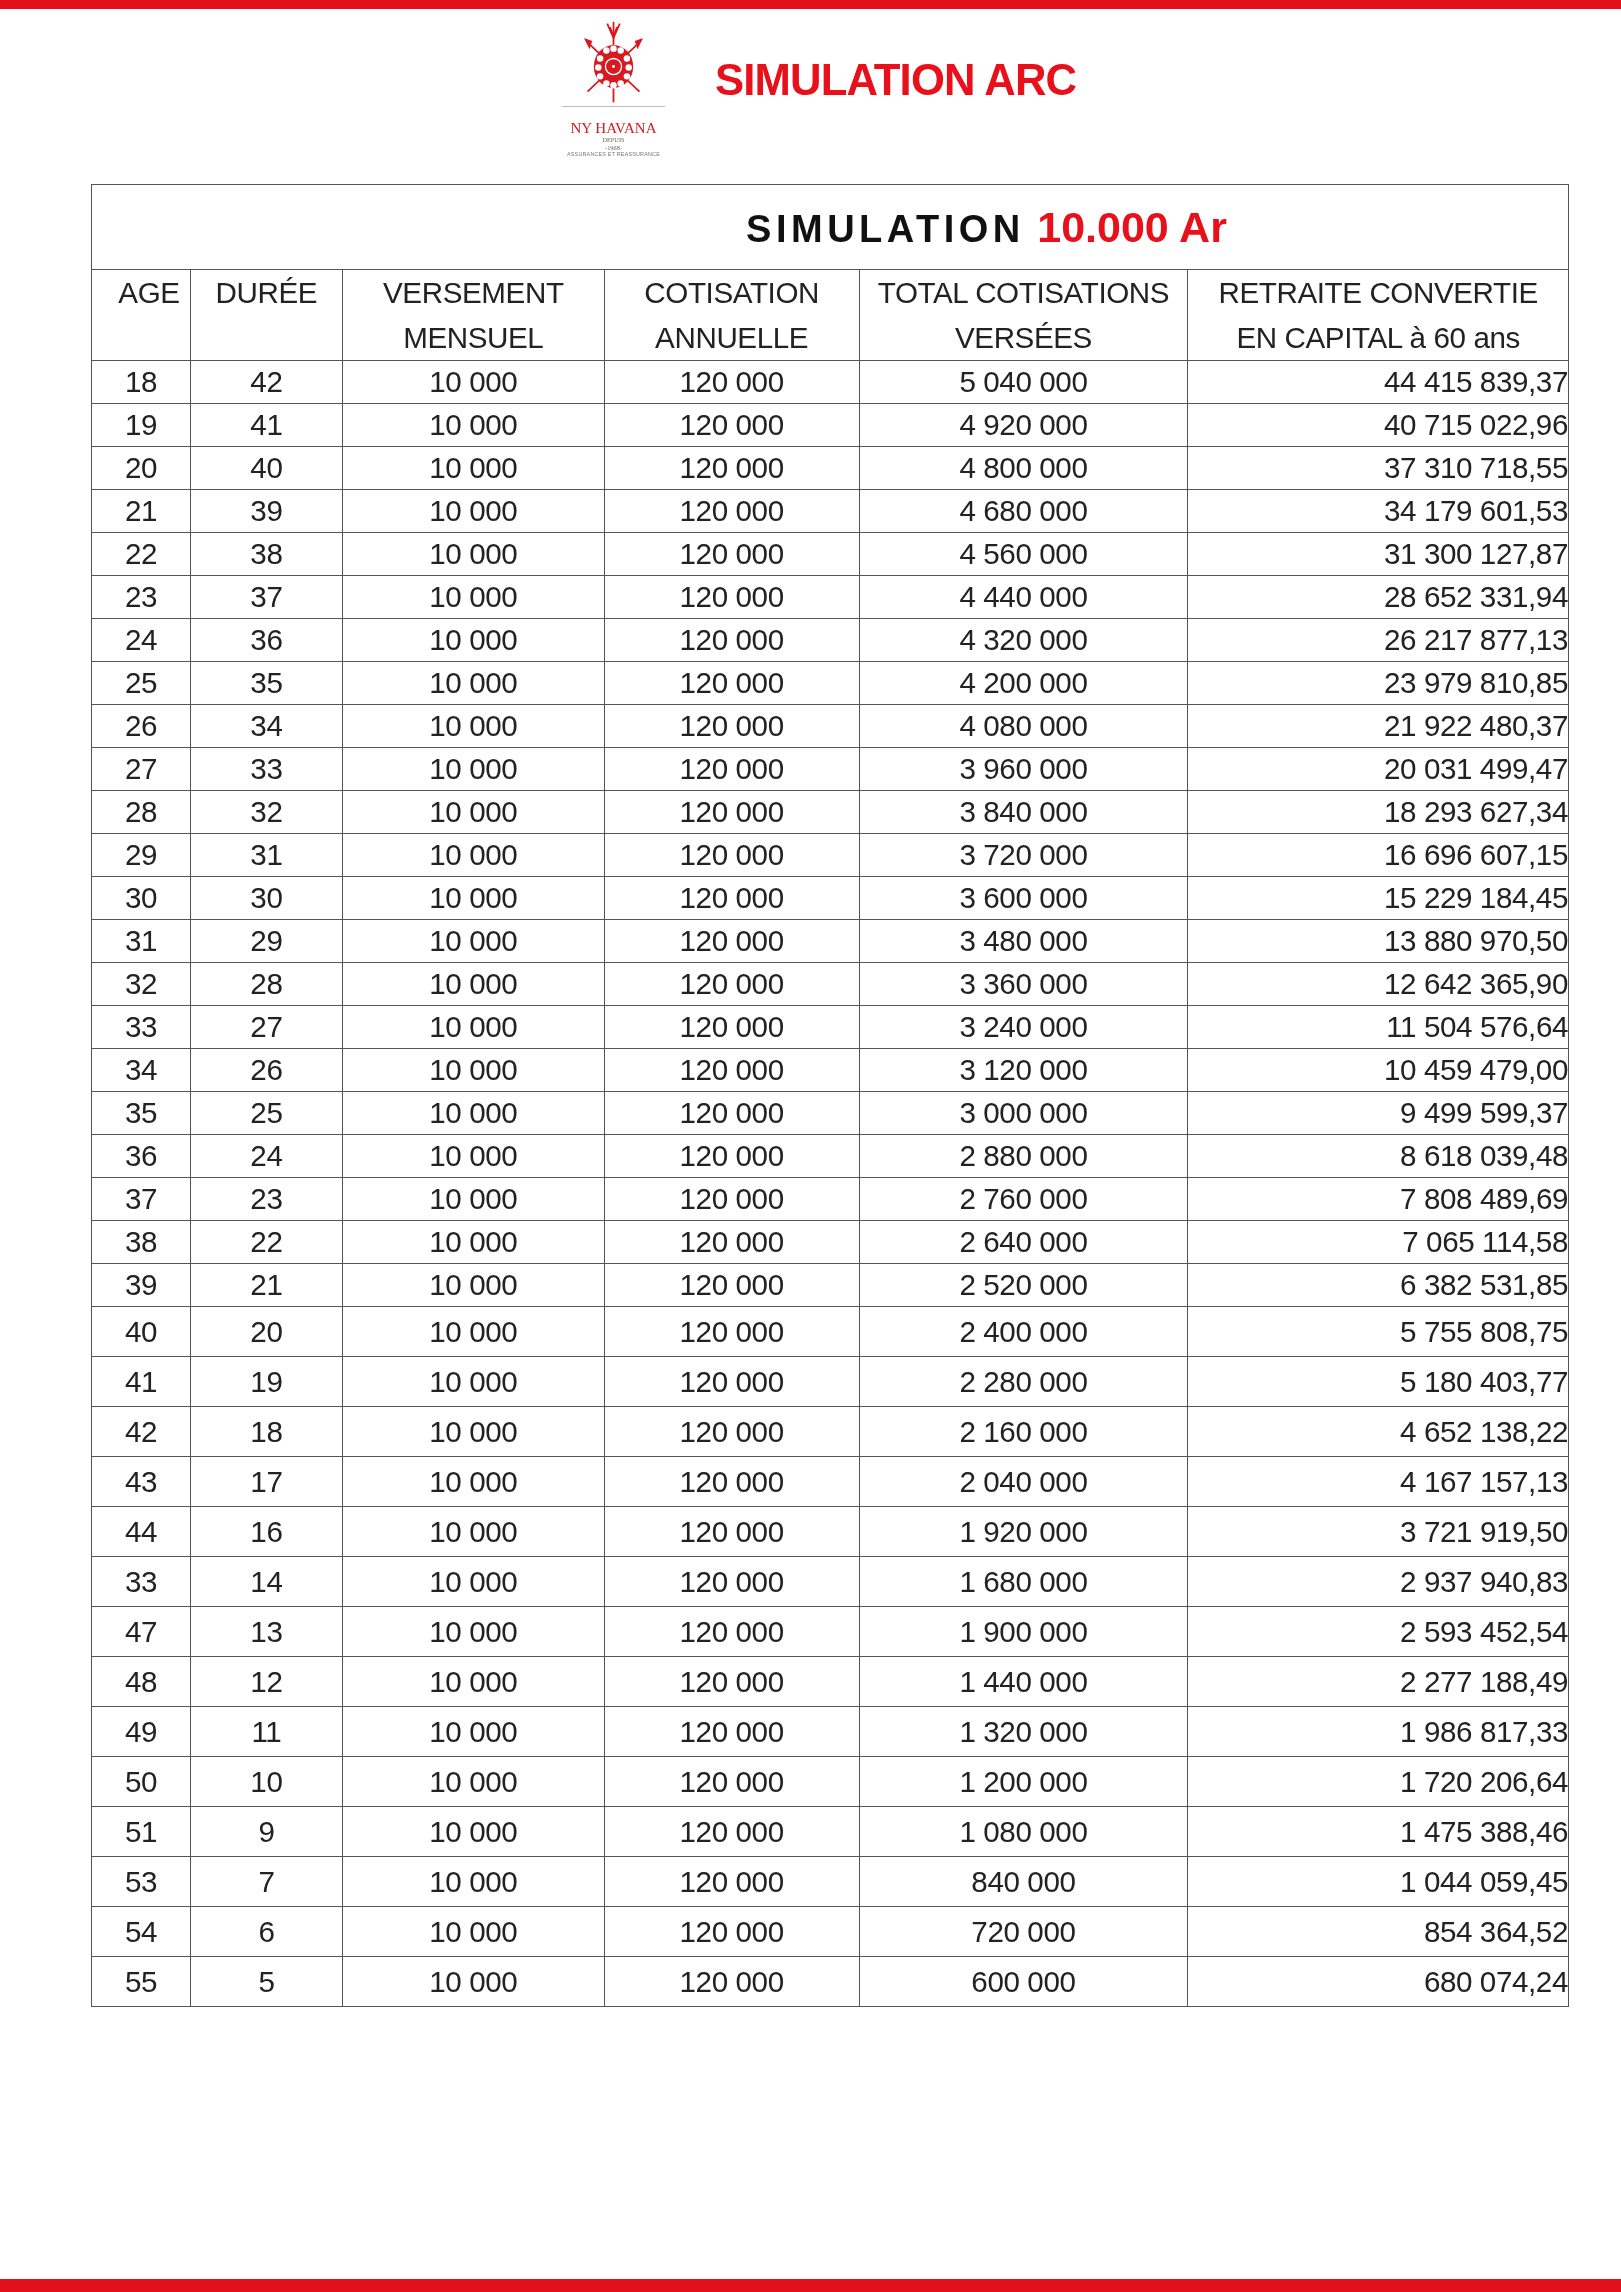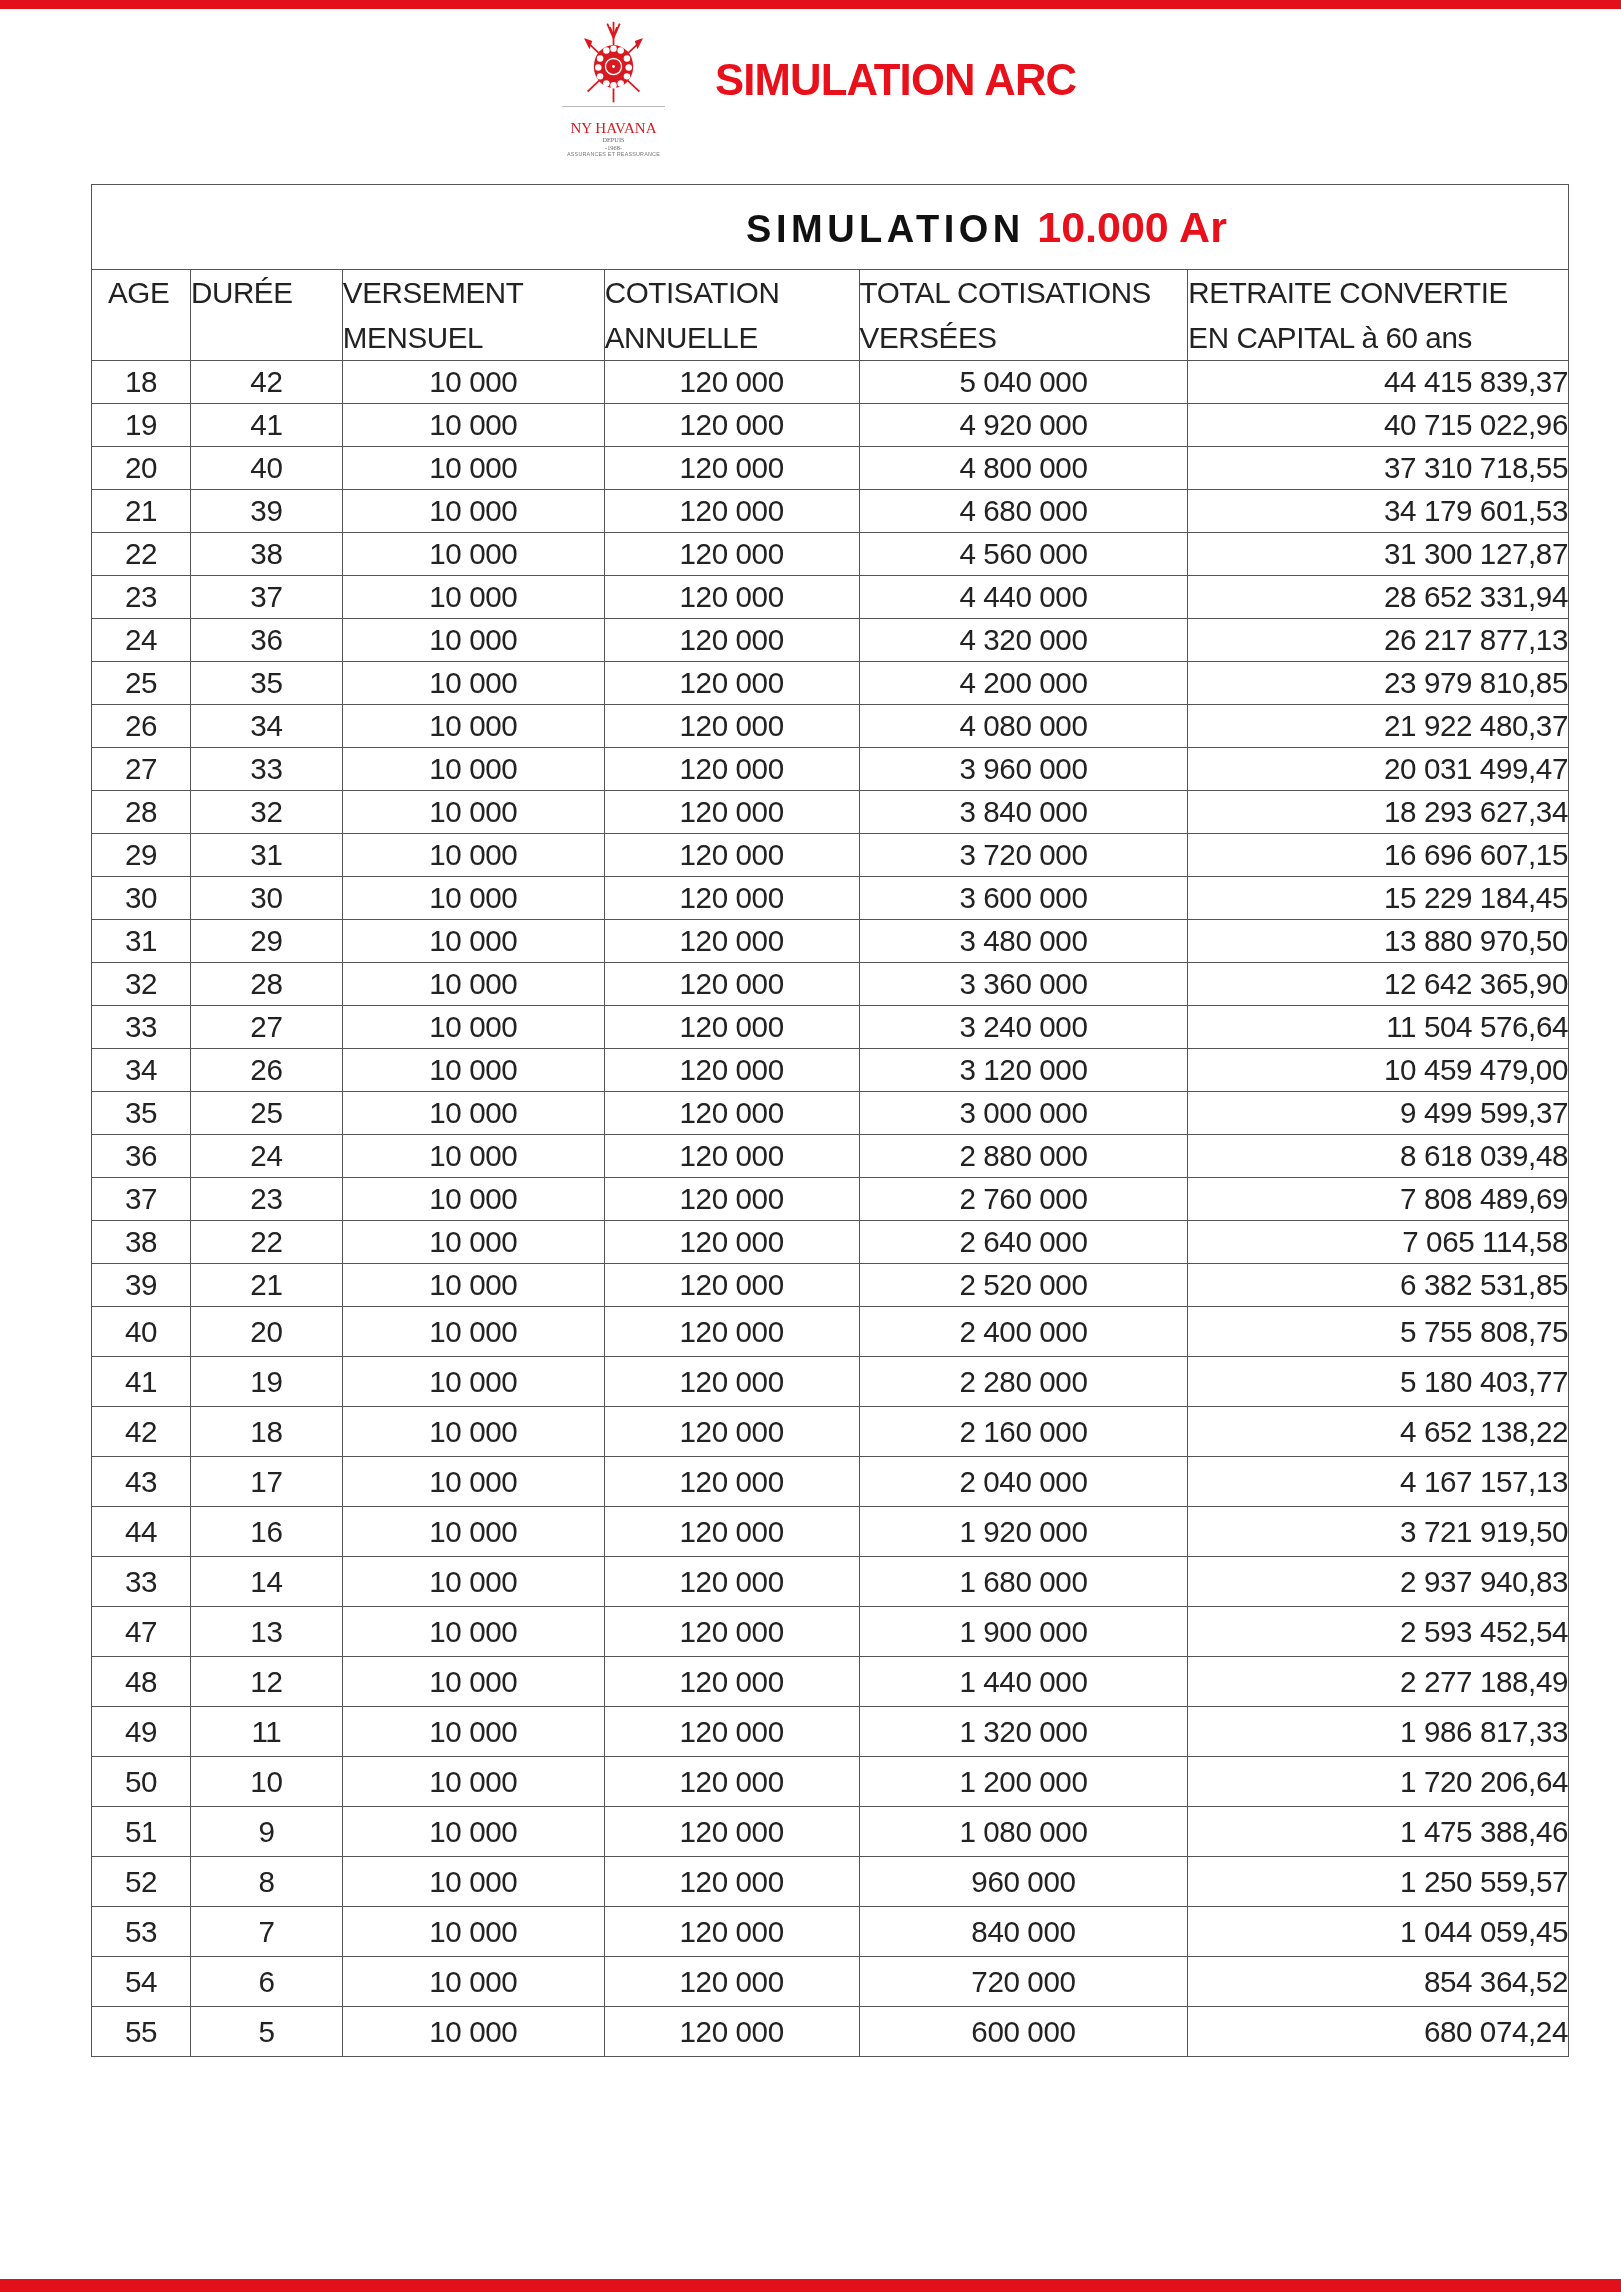--- a/index.html
+++ b/index.html
@@ -18,21 +18,21 @@
   .main-title { position: absolute; left: 715px; top: 54px; font-size: 45px; font-weight: bold; color: #e8101a;
                 letter-spacing: -0.9px; transform: scaleX(0.97); transform-origin: left; }
 
   table.sim { position: absolute; left: 91px; top: 184px; width: 1478px; border-collapse: collapse;
               font-family: "Liberation Sans Narrow", "Liberation Sans", sans-serif; border-radius: 31px; }
   table.sim td, table.sim th { border: 1.8px solid #555; padding: 0; }
   .title-row td { height: 84px; text-align: center; border-top: 3.6px solid #555; }
   .title-wrap { display: inline-block; margin-left: 313px; font-size: 38px; font-weight: bold; letter-spacing: 4.5px; }
   .title-wrap .amt { color: #e8101a; letter-spacing: 0; font-size: 43px; margin-left: 12.5px; }
 
-  .head-row th { height: 88px; font-weight: normal; font-size: 29.6px; text-align: left; vertical-align: top;
+  .head-row th { height: 88px; font-weight: normal; font-size: 29.6px; text-align: center; vertical-align: top;
                  padding: 12.5px 0 0 14.3px; line-height: 45px; color: #222; letter-spacing: -0.4px; }
   .head-row th.c-age { padding-left: 16px; }
 
   .data-row td { font-size: 29.6px; color: #222; letter-spacing: -0.4px; }
   .data-row.r-a td { height: 42px; }
   .data-row.r-b td { height: 49px; }
   td.c-age { text-align: center; }
   td.c-dur { text-align: center; }
   td.c-vers { text-align: center; padding-right: 36px; }
   td.c-cot { text-align: center; padding-right: 27px; }
@@ -365,28 +365,20 @@
       </tr>
       <tr class="data-row r-b">
         <td class="c-age">51</td>
         <td class="c-dur">9</td>
         <td class="c-vers">10 000</td>
         <td class="c-cot">120 000</td>
         <td class="c-tot">1 080 000</td>
         <td class="c-ret">1 475 388,46</td>
       </tr>
       <tr class="data-row r-b">
-        <td class="c-age">52</td>
-        <td class="c-dur">8</td>
-        <td class="c-vers">10 000</td>
-        <td class="c-cot">120 000</td>
-        <td class="c-tot">960 000</td>
-        <td class="c-ret">1 250 559,57</td>
-      </tr>
-      <tr class="data-row r-b">
         <td class="c-age">53</td>
         <td class="c-dur">7</td>
         <td class="c-vers">10 000</td>
         <td class="c-cot">120 000</td>
         <td class="c-tot">840 000</td>
         <td class="c-ret">1 044 059,45</td>
       </tr>
       <tr class="data-row r-b">
         <td class="c-age">54</td>
         <td class="c-dur">6</td>

